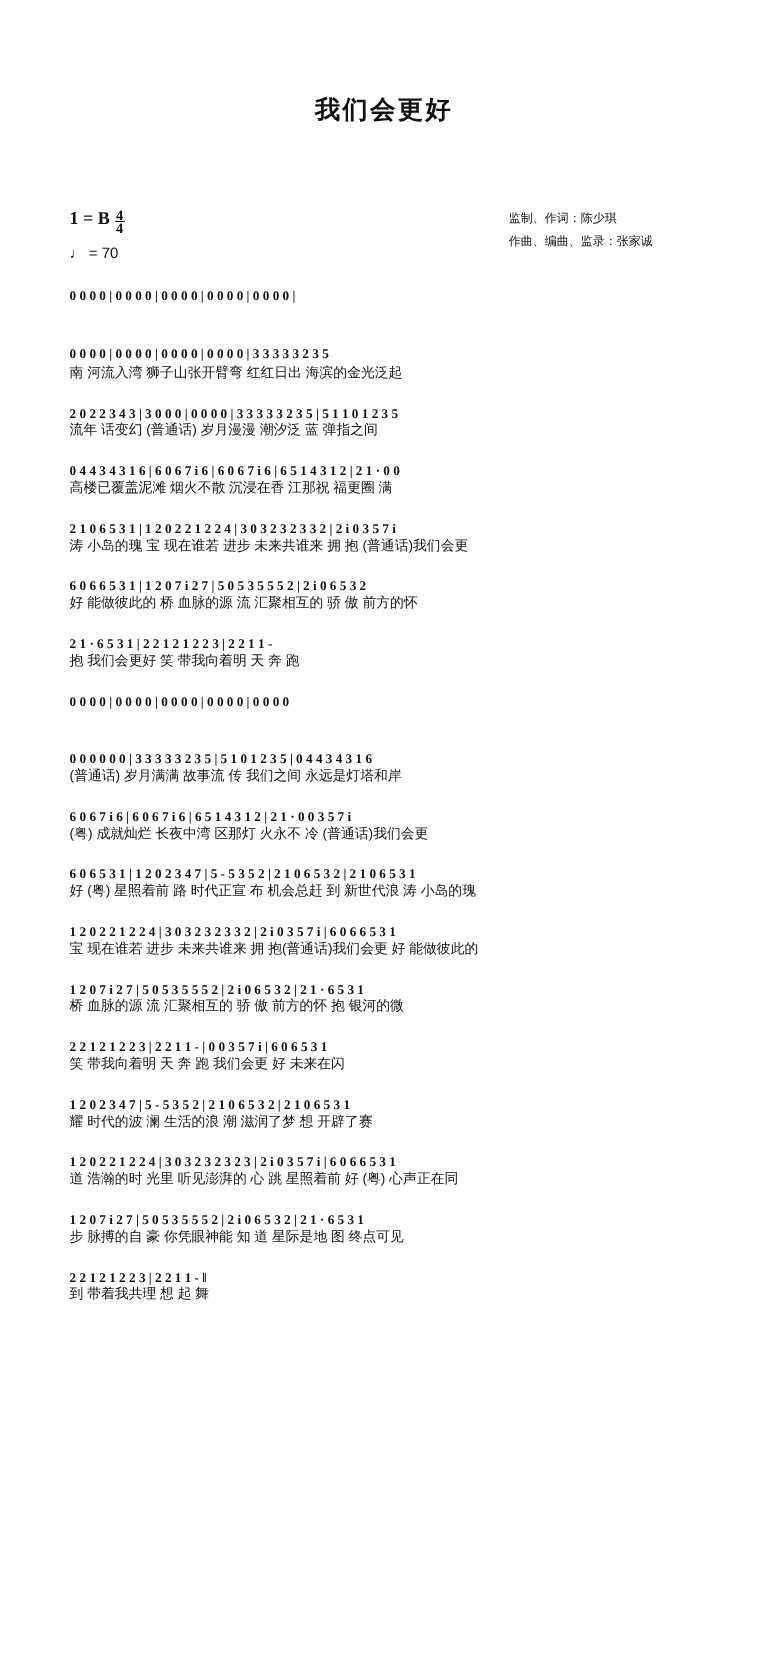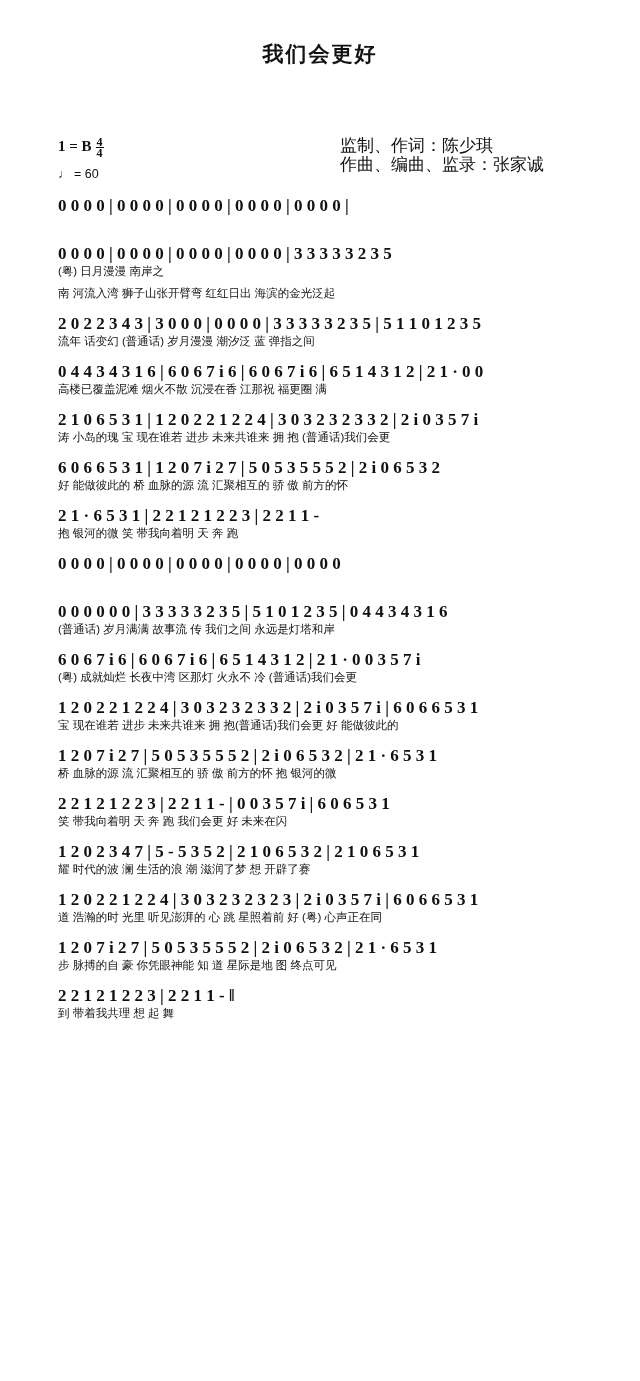--- a/index.html
+++ b/index.html
@@ -15,28 +15,28 @@
     position:relative;
     width:640px;
     height:1381px;
     padding:0;
   }
   .title{
     text-align:center;
     font-size:21px;
     font-weight:bold;
     letter-spacing:2px;
-    margin-top:40px;
+    margin-top:77px;
     font-family:Liberation Serif, serif;
   }
   .meta{
     position:absolute;
     right:96px;
     top:96px;
-    font-size:17px;
+    font-size:10px;
     line-height:19px;
     text-align:left;
     font-family:"Liberation Sans", sans-serif;
   }
   .keyblock{
     position:absolute;
     left:58px;
     top:98px;
     font-size:14px;
     font-family:"Liberation Serif", serif;
@@ -69,21 +69,21 @@
     right:48px;
     top:150px;
   }
   .system{
     margin-bottom:0px;
     padding-bottom:2px;
   }
   .notes{
     display:flex;
     align-items:flex-end;
-    font-size:17px;
+    font-size:11px;
     font-weight:bold;
     letter-spacing:0px;
     height:26px;
     white-space:nowrap;
     font-family:"Liberation Serif", serif;
   }
   .lyrics{
     display:flex;
     font-size:11.5px;
     height:20px;
@@ -105,33 +105,32 @@
   </div>
 
   <div class="keyblock">
     <div class="keyline">
       <span>1 = B</span>
       <span class="frac">
         <span class="num">4</span>
         <span class="den">4</span>
       </span>
     </div>
-    <div class="tempo">♩ = 60</div>
+    <div class="tempo">♩ = 70</div>
   </div>
 
   <div class="staff">
 
     <div class="system">
       <div class="notes">0  0  0  0 | 0  0  0  0 | 0  0  0  0 | 0  0  0  0 | 0  0  0  0 |</div>
       <div class="lyrics"></div>
     </div>
 
     <div class="system">
       <div class="notes">0  0  0  0 | 0  0  0  0 | 0  0  0  0 | 0  0  0  0 | 3 3 3 3 3 2 3 5</div>
-      <div class="lyrics">(粤) 日月漫漫   南岸之</div>
     </div>
 
     <div class="system">
       <div class="lyrics">南     河流入湾   狮子山张开臂弯     红红日出   海滨的金光泛起</div>
     </div>
 
     <div class="system">
       <div class="notes">2 0 2 2  3 4 3 | 3 0 0 0 | 0 0 0 0 | 3 3 3 3 3 2 3 5 | 5 1 1 0 1 2 3 5</div>
       <div class="lyrics">流年 话变幻      (普通话) 岁月漫漫  潮汐泛 蓝   弹指之间</div>
     </div>
@@ -147,38 +146,42 @@
       <div class="lyrics">涛  小岛的瑰  宝 现在谁若 进步 未来共谁来 拥  抱 (普通话)我们会更</div>
     </div>
 
     <div class="system">
       <div class="notes">6  0 6 6 5 3 1 | 1 2 0  7 i 2 7 | 5 0 5 3 5 5 5 2 | 2 i  0 6 5 3 2</div>
       <div class="lyrics">好  能做彼此的  桥 血脉的源 流  汇聚相互的 骄 傲  前方的怀</div>
     </div>
 
     <div class="system">
       <div class="notes">2 1 ·  6 5 3 1 | 2   2 1 2 1 2 2 3 | 2  2 1 1 -</div>
-      <div class="lyrics">抱  银河的微  笑 带我向着明 天 奔 跑</div>
+      <div class="lyrics">抱  我们会更好  笑 带我向着明 天 奔 跑</div>
     </div>
 
     <div class="system">
       <div class="notes">0  0  0  0 | 0  0  0  0 | 0  0  0  0 | 0  0  0  0 | 0  0  0  0</div>
       <div class="lyrics"></div>
     </div>
 
     <div class="system">
       <div class="notes">0  0  0  0  0  0 | 3 3 3 3 3 2 3 5 | 5 1 0  1 2 3 5 | 0 4 4 3 4 3 1 6</div>
       <div class="lyrics">(普通话) 岁月满满  故事流  传  我们之间   永远是灯塔和岸</div>
     </div>
 
     <div class="system">
       <div class="notes">6  0 6 7 i 6 | 6  0  6 7 i 6 | 6 5 1 4 3 1 2 | 2 1 · 0  0  3 5 7 i</div>
       <div class="lyrics">(粤) 成就灿烂     长夜中湾  区那灯 火永不 冷    (普通话)我们会更</div>
     </div>
 
+    <div class="system">
+      <div class="notes">6  0  6 5 3 1 | 1 2 0  2 3 4 7 | 5 - 5 3 5 2 | 2 1 0 6 5 3 2 | 2 1  0 6 5 3 1</div>
+      <div class="lyrics">好 (粤) 星照着前  路  时代正宣 布  机会总赶 到  新世代浪 涛   小岛的瑰</div>
+    </div>
 
     <div class="system">
       <div class="notes">1 2 0 2 2 1 2 2 4 | 3 0 3 2 3 2 3 3 2 | 2 i  0  3 5 7 i | 6  0 6 6 5 3 1</div>
       <div class="lyrics">宝 现在谁若 进步 未来共谁来 拥  抱(普通话)我们会更 好  能做彼此的</div>
     </div>
 
     <div class="system">
       <div class="notes">1 2 0  7 i 2 7 | 5 0 5 3 5 5 5 2 | 2 i  0 6 5 3 2 | 2 1 · 6 5 3 1</div>
       <div class="lyrics">桥  血脉的源 流  汇聚相互的 骄 傲  前方的怀  抱  银河的微</div>
     </div>

